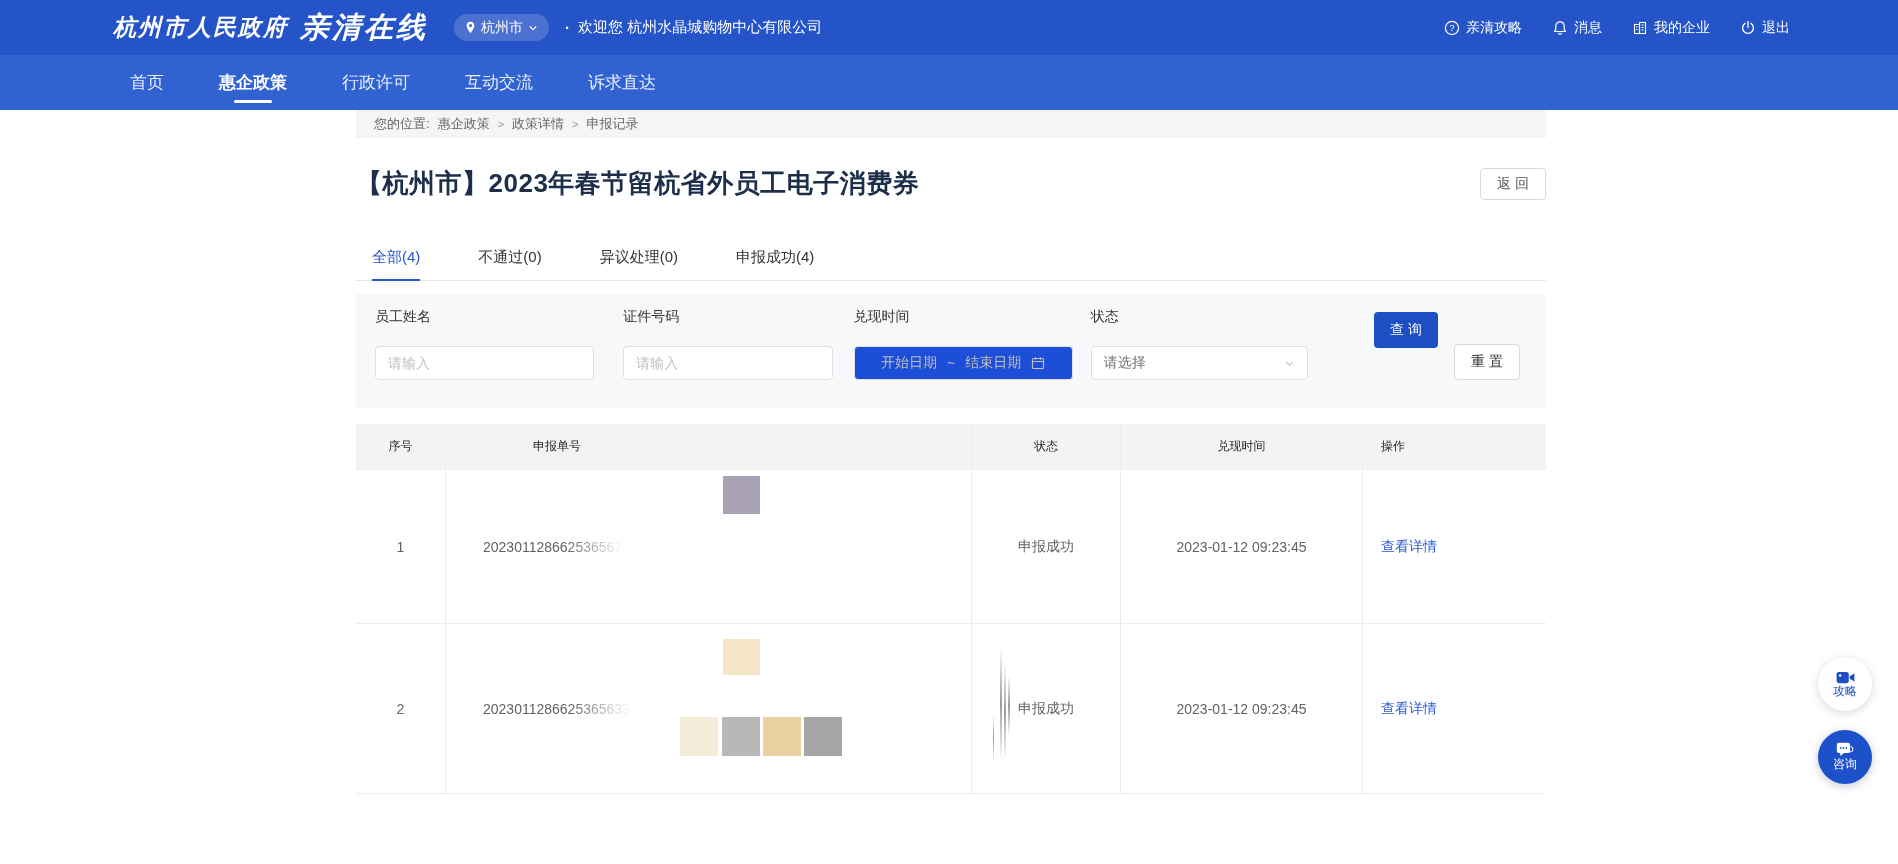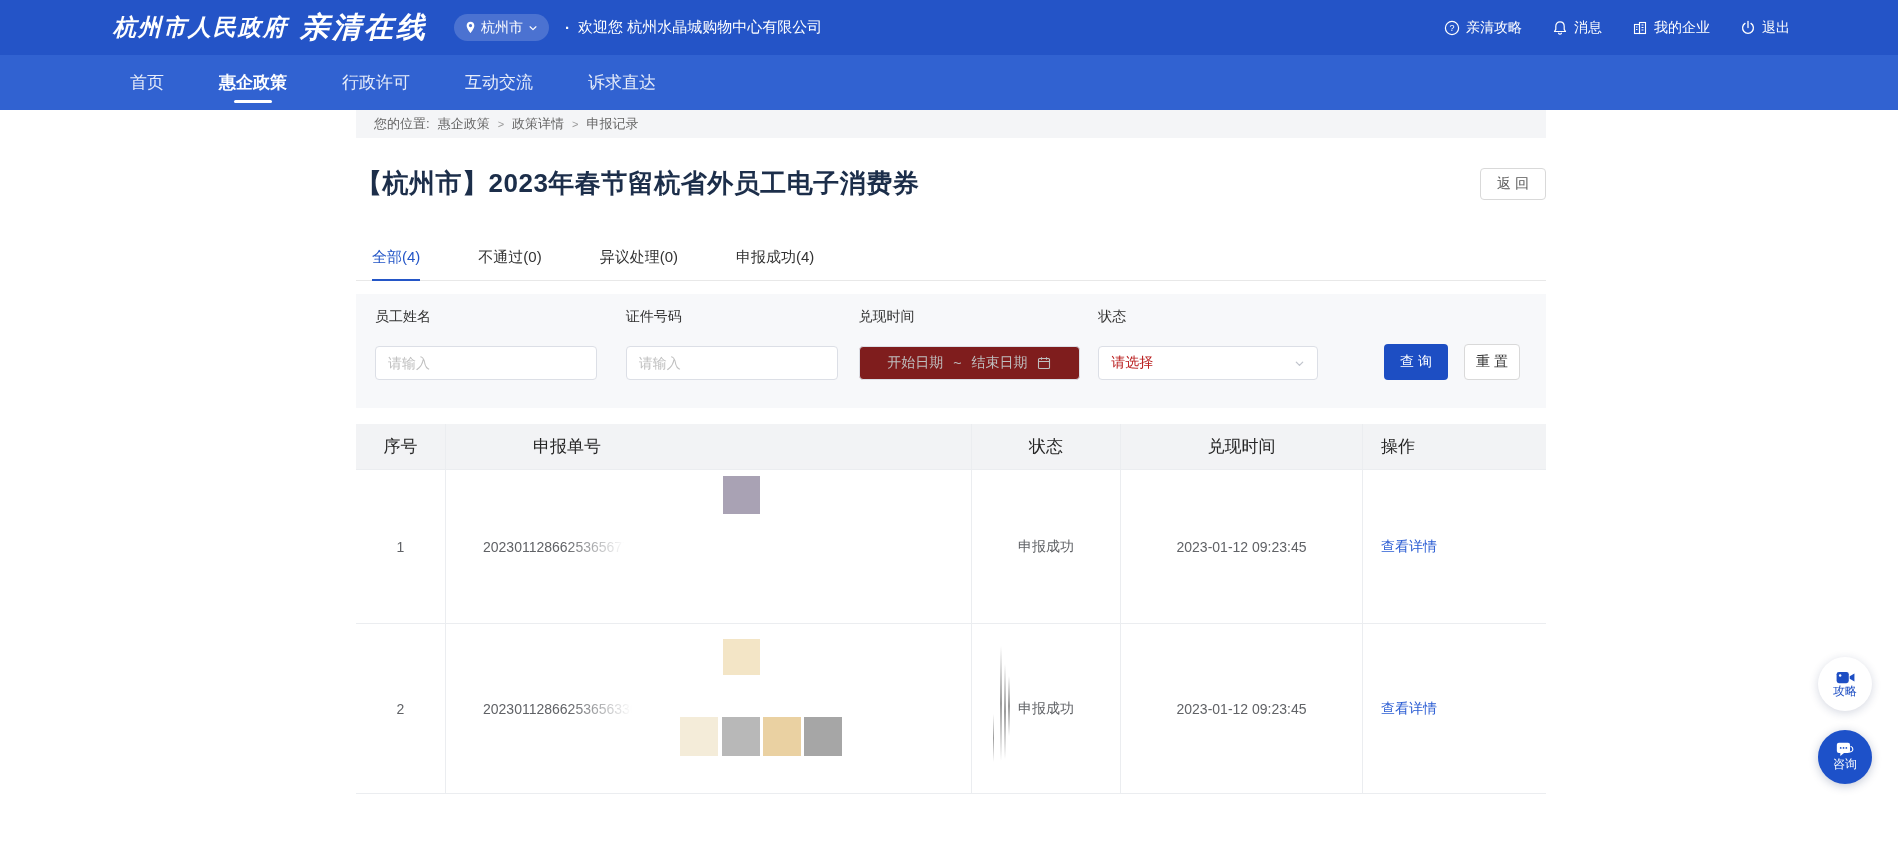--- a/index.html
+++ b/index.html
@@ -60,53 +60,53 @@
   }
   .field { display:flex; flex-direction:column; }
   .field-label { font-size:14px; color:#333; margin-bottom:20px; }
   .text-input {
     height:34px; border:1px solid #dcdfe6; border-radius:4px; background:#fff;
     font-size:14px; color:#333; padding:0 12px; font-family:inherit; outline:none; width:100%;
   }
   .text-input::placeholder { color:#bfbfbf; }
   .w1 { width:222px; } .w2 { width:212px; margin-left:29px; } .w3 { width:222px; margin-left:21px; } .w4 { width:220px; margin-left:18px; }
   .date-range {
-    height:34px; border:1px solid #dcdfe6; border-radius:4px; background:#7f1d1d;
+    height:34px; border:1px solid #dcdfe6; border-radius:4px; background:#1d4ed8;
     display:flex; align-items:center; justify-content:center; gap:10px;
     font-size:14px; color:#bfbfbf; cursor:pointer;
   }
   .select-box {
     height:34px; border:1px solid #dcdfe6; border-radius:4px; background:#fff;
     display:flex; align-items:center; justify-content:space-between;
-    font-size:14px; color:#b91c1c; padding:0 12px; cursor:pointer;
+    font-size:14px; color:#737373; padding:0 12px; cursor:pointer;
   }
   .select-box .chev { color:#c0c4cc; }
   .filter-actions { display:flex; margin-left:66px; gap:16px; }
   .btn-primary {
     height:36px; background:#1d4ec3; color:#fff; border:none; border-radius:4px;
     font-size:14px; cursor:pointer; font-family:inherit;
   }
   .btn-plain {
     height:36px; background:#fff; color:#333; border:1px solid #d9d9d9; border-radius:4px;
     font-size:14px; cursor:pointer; font-family:inherit;
   }
   .search-btn { width:64px; }
-  .reset-btn { width:56px; }
+  .reset-btn { width:66px;margin-top:32px; }
   
   .export-row { margin-top:19px; display:flex; gap:14px; }
   .export-btn { width:64px; height:34px; }
   .export-records-btn {
     width:90px; height:34px; background:#fff; border:1px solid #2456c7; color:#2456c7;
     border-radius:4px; font-size:14px; cursor:pointer; font-family:inherit;
   }
   
   .table-wrap { margin-top:16px; position:relative; }
   .t-header, .t-row { display:grid; grid-template-columns:90px 526px 149px 242px 183px; }
   .t-header { height:46px; background:#f2f3f5; border-bottom:1px solid #ebedf0; }
-  .t-header .cell { font-size:17px; color:#262626; font-weight:500; }
+  .t-header .cell { font-size:12px; color:#262626; font-weight:500; }
   .t-row { border-bottom:1px solid #ebedf0; background:#fff; }
   .t-row.r1 { height:154px; }
   .t-row.r2 { height:170px; }
   .cell { display:flex; align-items:center; border-right:1px solid #ebedf0; min-width:0; }
   .cell:last-child { border-right:none; }
   .cell.center { justify-content:center; }
   .cell.col-order-h { padding-left:87px; }
   .cell.col-order { padding-left:37px; }
   .cell.col-action { padding-left:18px; }
   .t-row .cell { font-size:14px; color:#606266; }

